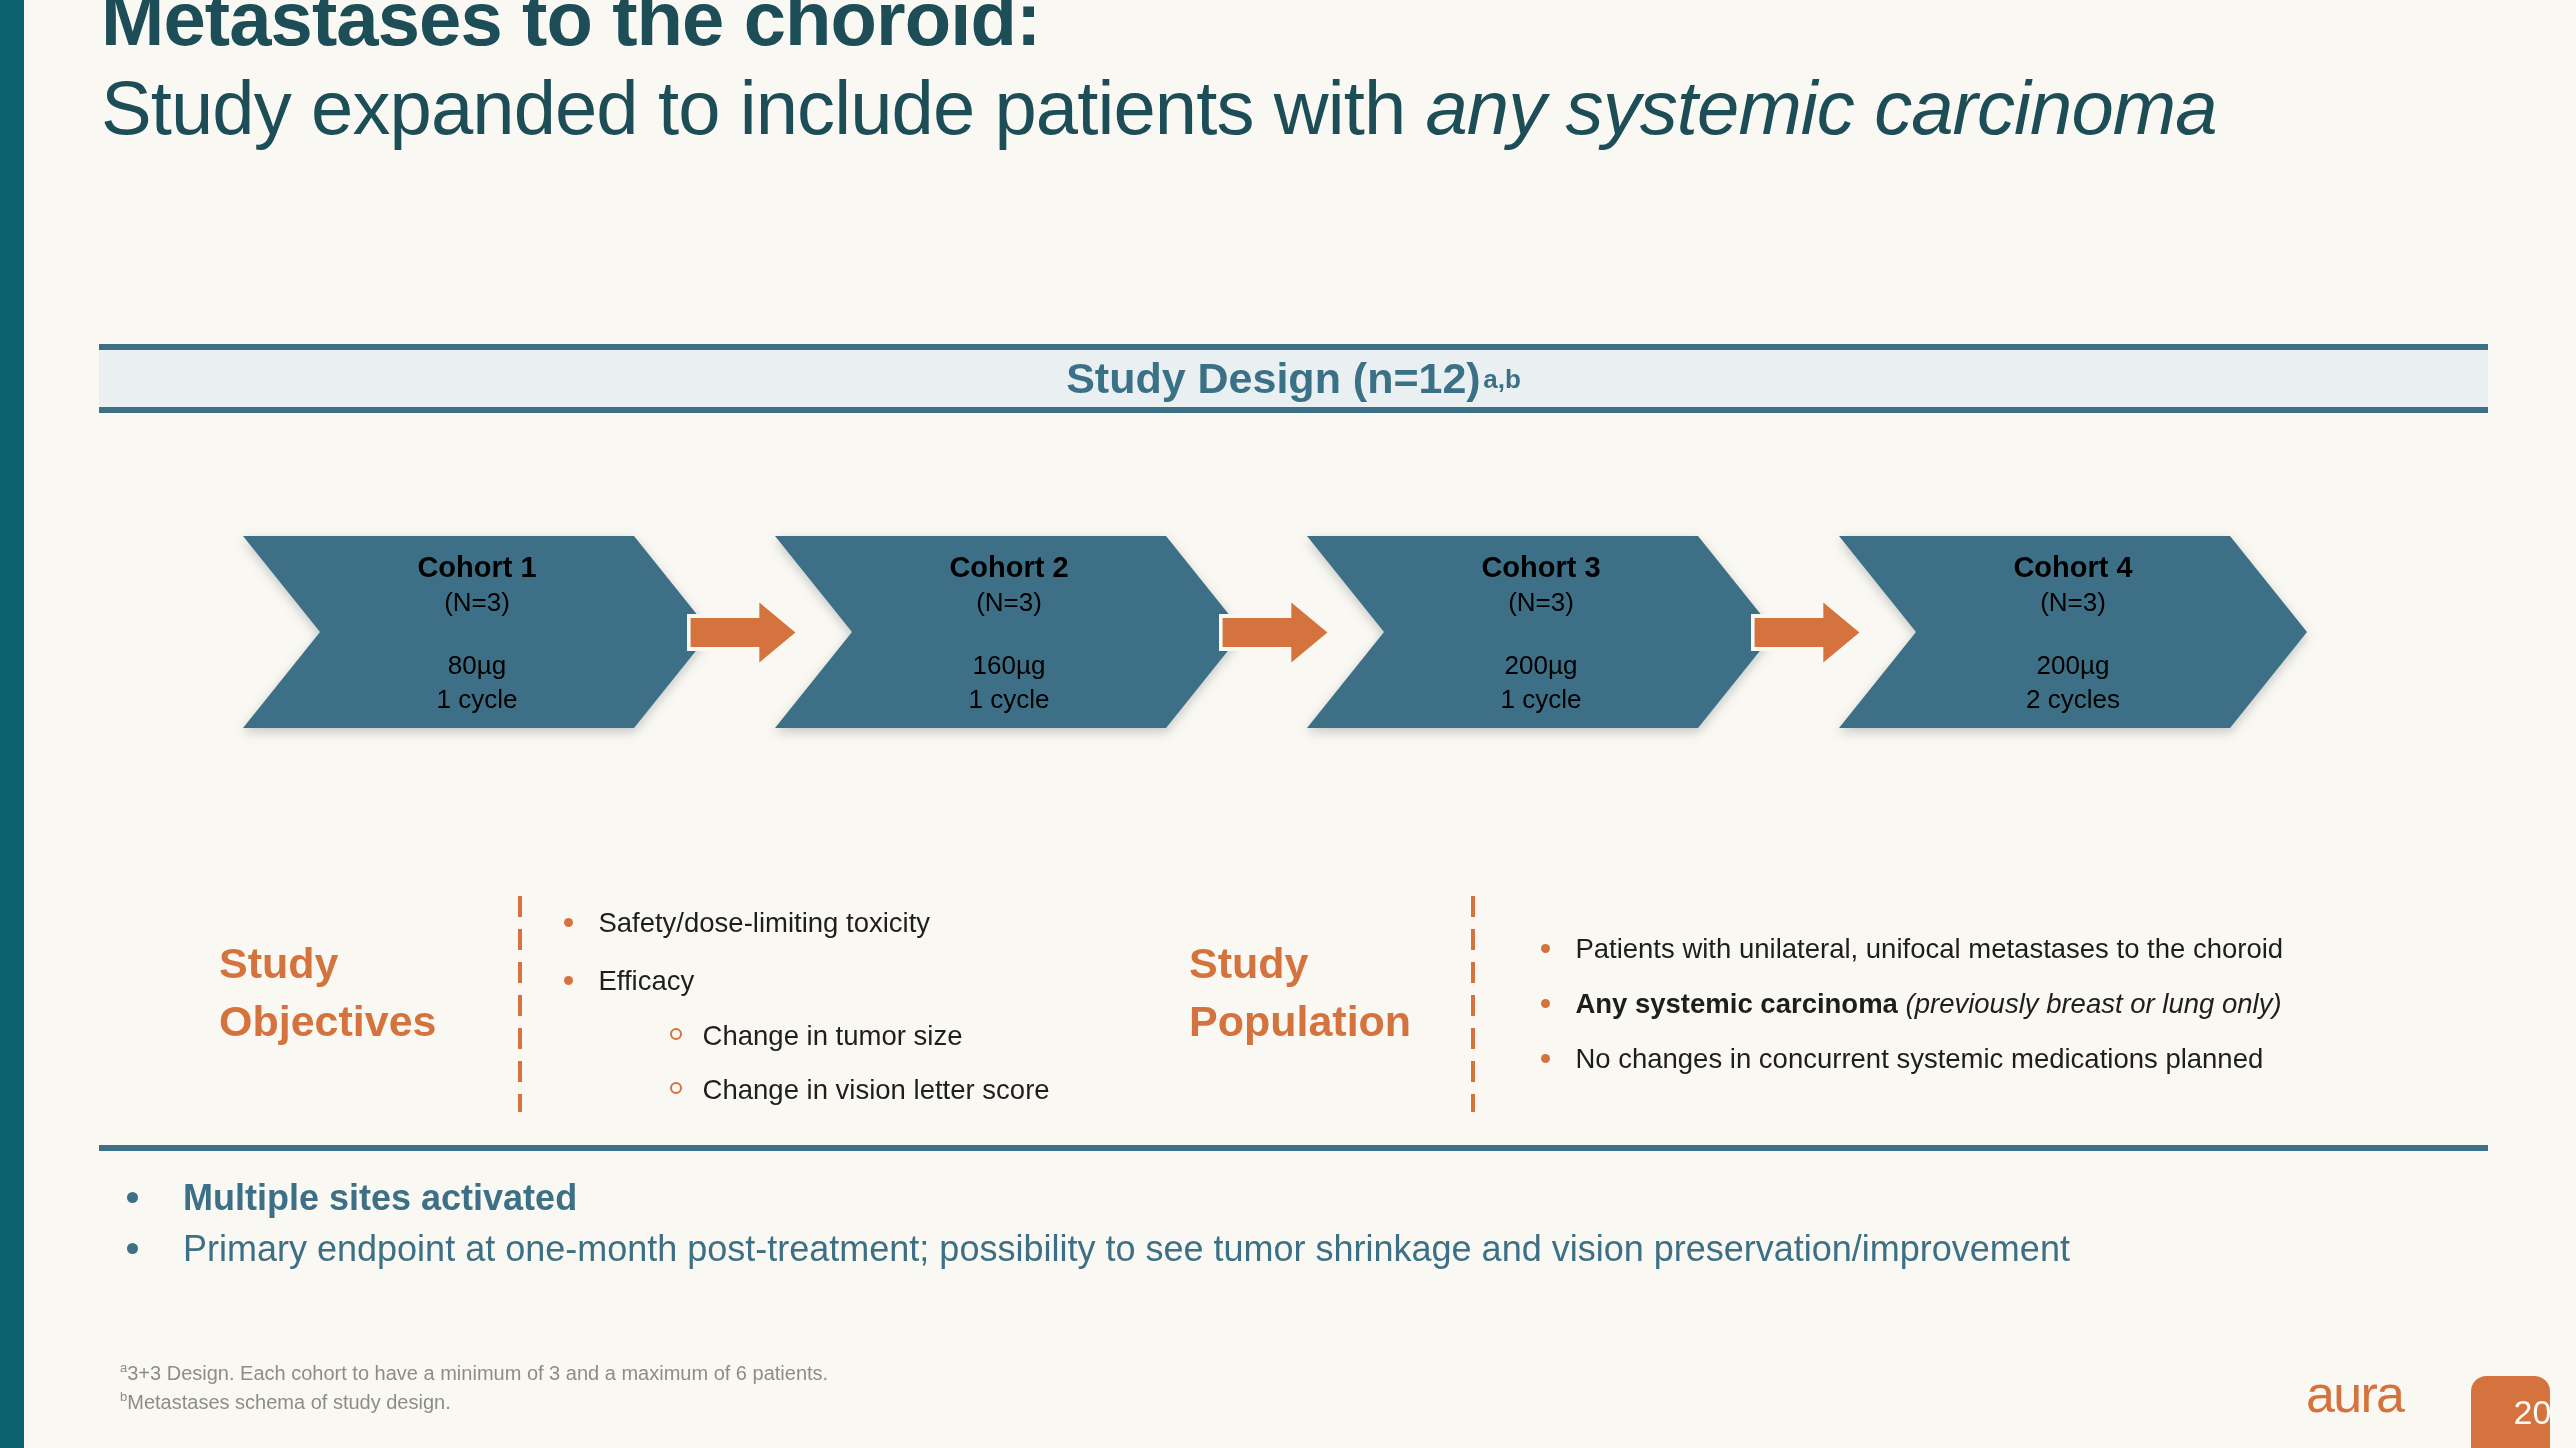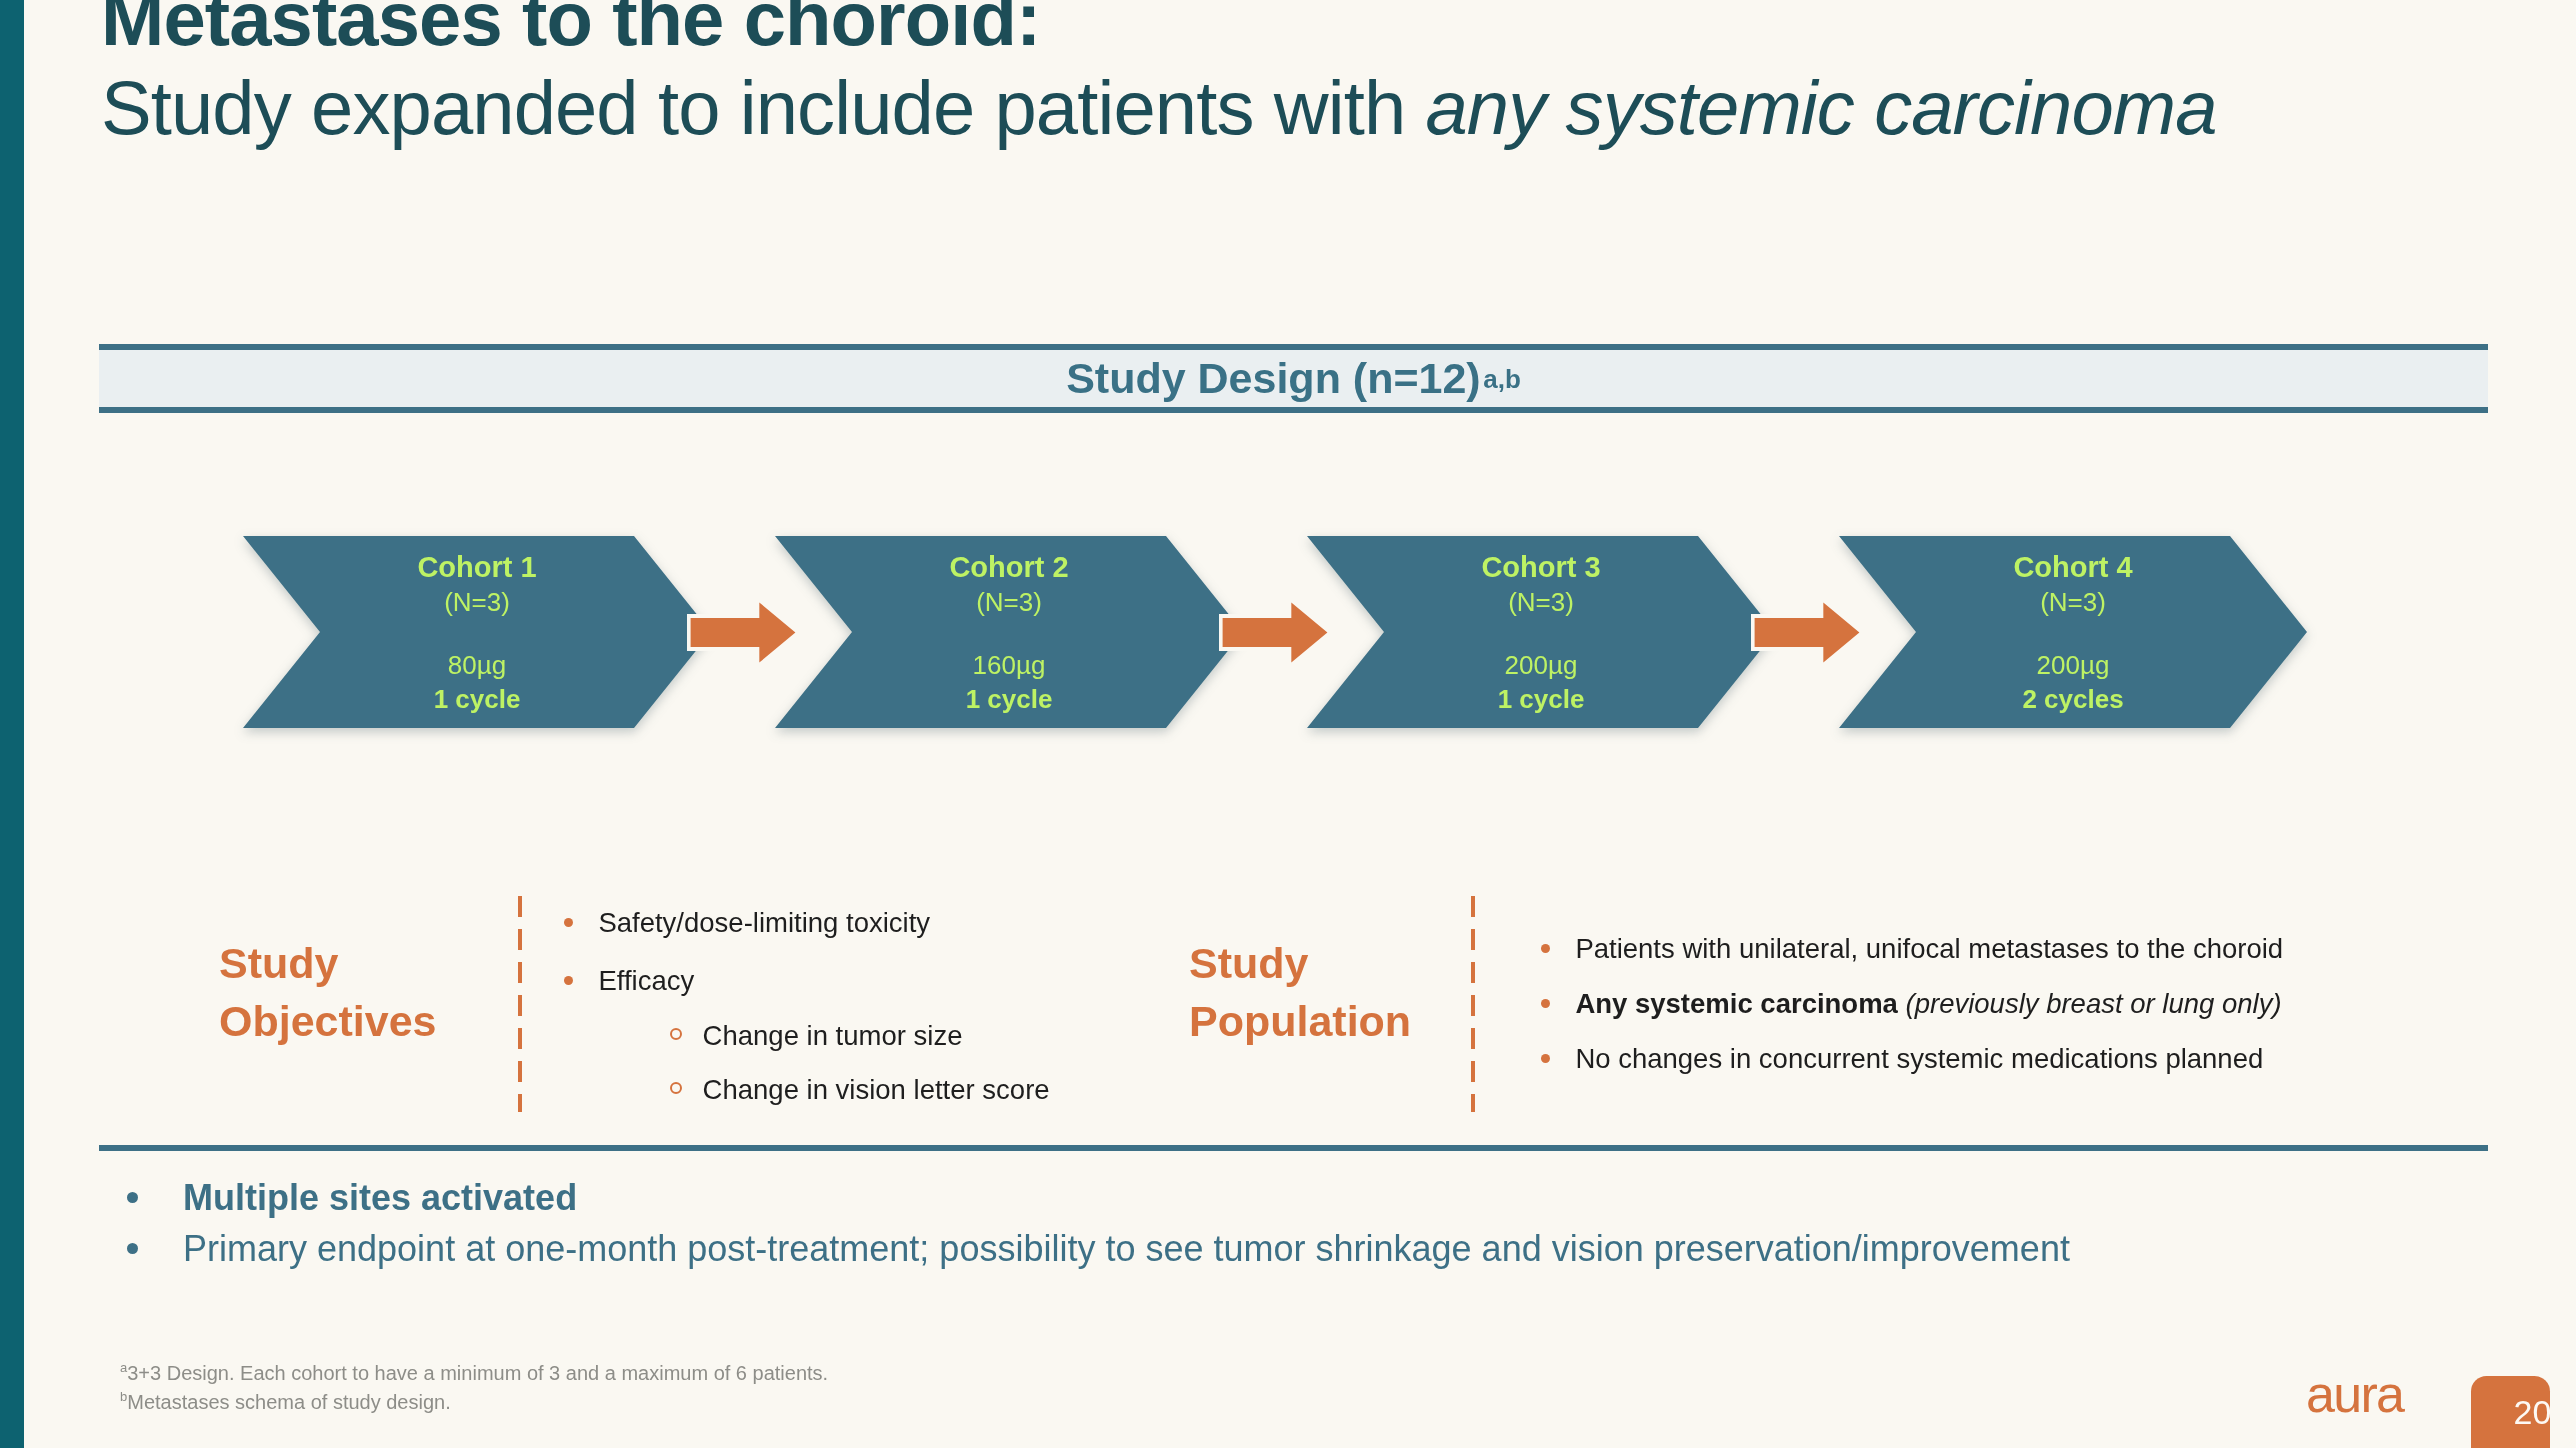--- a/index.html
+++ b/index.html
@@ -29,26 +29,26 @@
   }
   .design-bar sup { font-size:26px; line-height:0; margin-left:2.6px; }
 
   
   .chevrons { position:absolute; left:243px; top:536px; display:flex; align-items:center; }
   .chev-wrap { position:relative; z-index:1; filter:drop-shadow(0 4.3px 5.2px rgba(30,60,70,0.25)); }
   .chev {
     width:468px; height:192px; background:#3d7086;
     clip-path:polygon(0 0, calc(100% - 77px) 0, 100% 50%, calc(100% - 77px) 100%, 0 100%, 77px 50%);
     display:flex; flex-direction:column; align-items:center; justify-content:center;
-    color:#bef264; text-align:right;
+    color:#000000; text-align:right;
   }
   .c-name { font-weight:bold; font-size:29px; line-height:36px; }
   .c-n    { font-size:26px; line-height:34px; }
   .c-dose { font-size:26px; line-height:34px; margin-top:29px; }
-  .c-cyc  { font-size:26px; line-height:34px;font-weight:bold; }
+  .c-cyc  { font-size:26px; line-height:34px; }
   .arrow-wrap { position:relative; z-index:2; width:112px; height:67px; margin:0 -24px; }
   .arrow-wrap svg { display:block; width:112px; height:67px; }
 
   
   .section-heading { position:absolute; font-size:43px; font-weight:bold;
                      color:#d5733e; line-height:58px; }
   #obj-heading { left:219px; top:934px; width:266px; }
   #pop-heading { left:1189px; top:934px; width:283px; }
 
   .vdash { position:absolute; top:896px; height:216px; width:4.3px;

